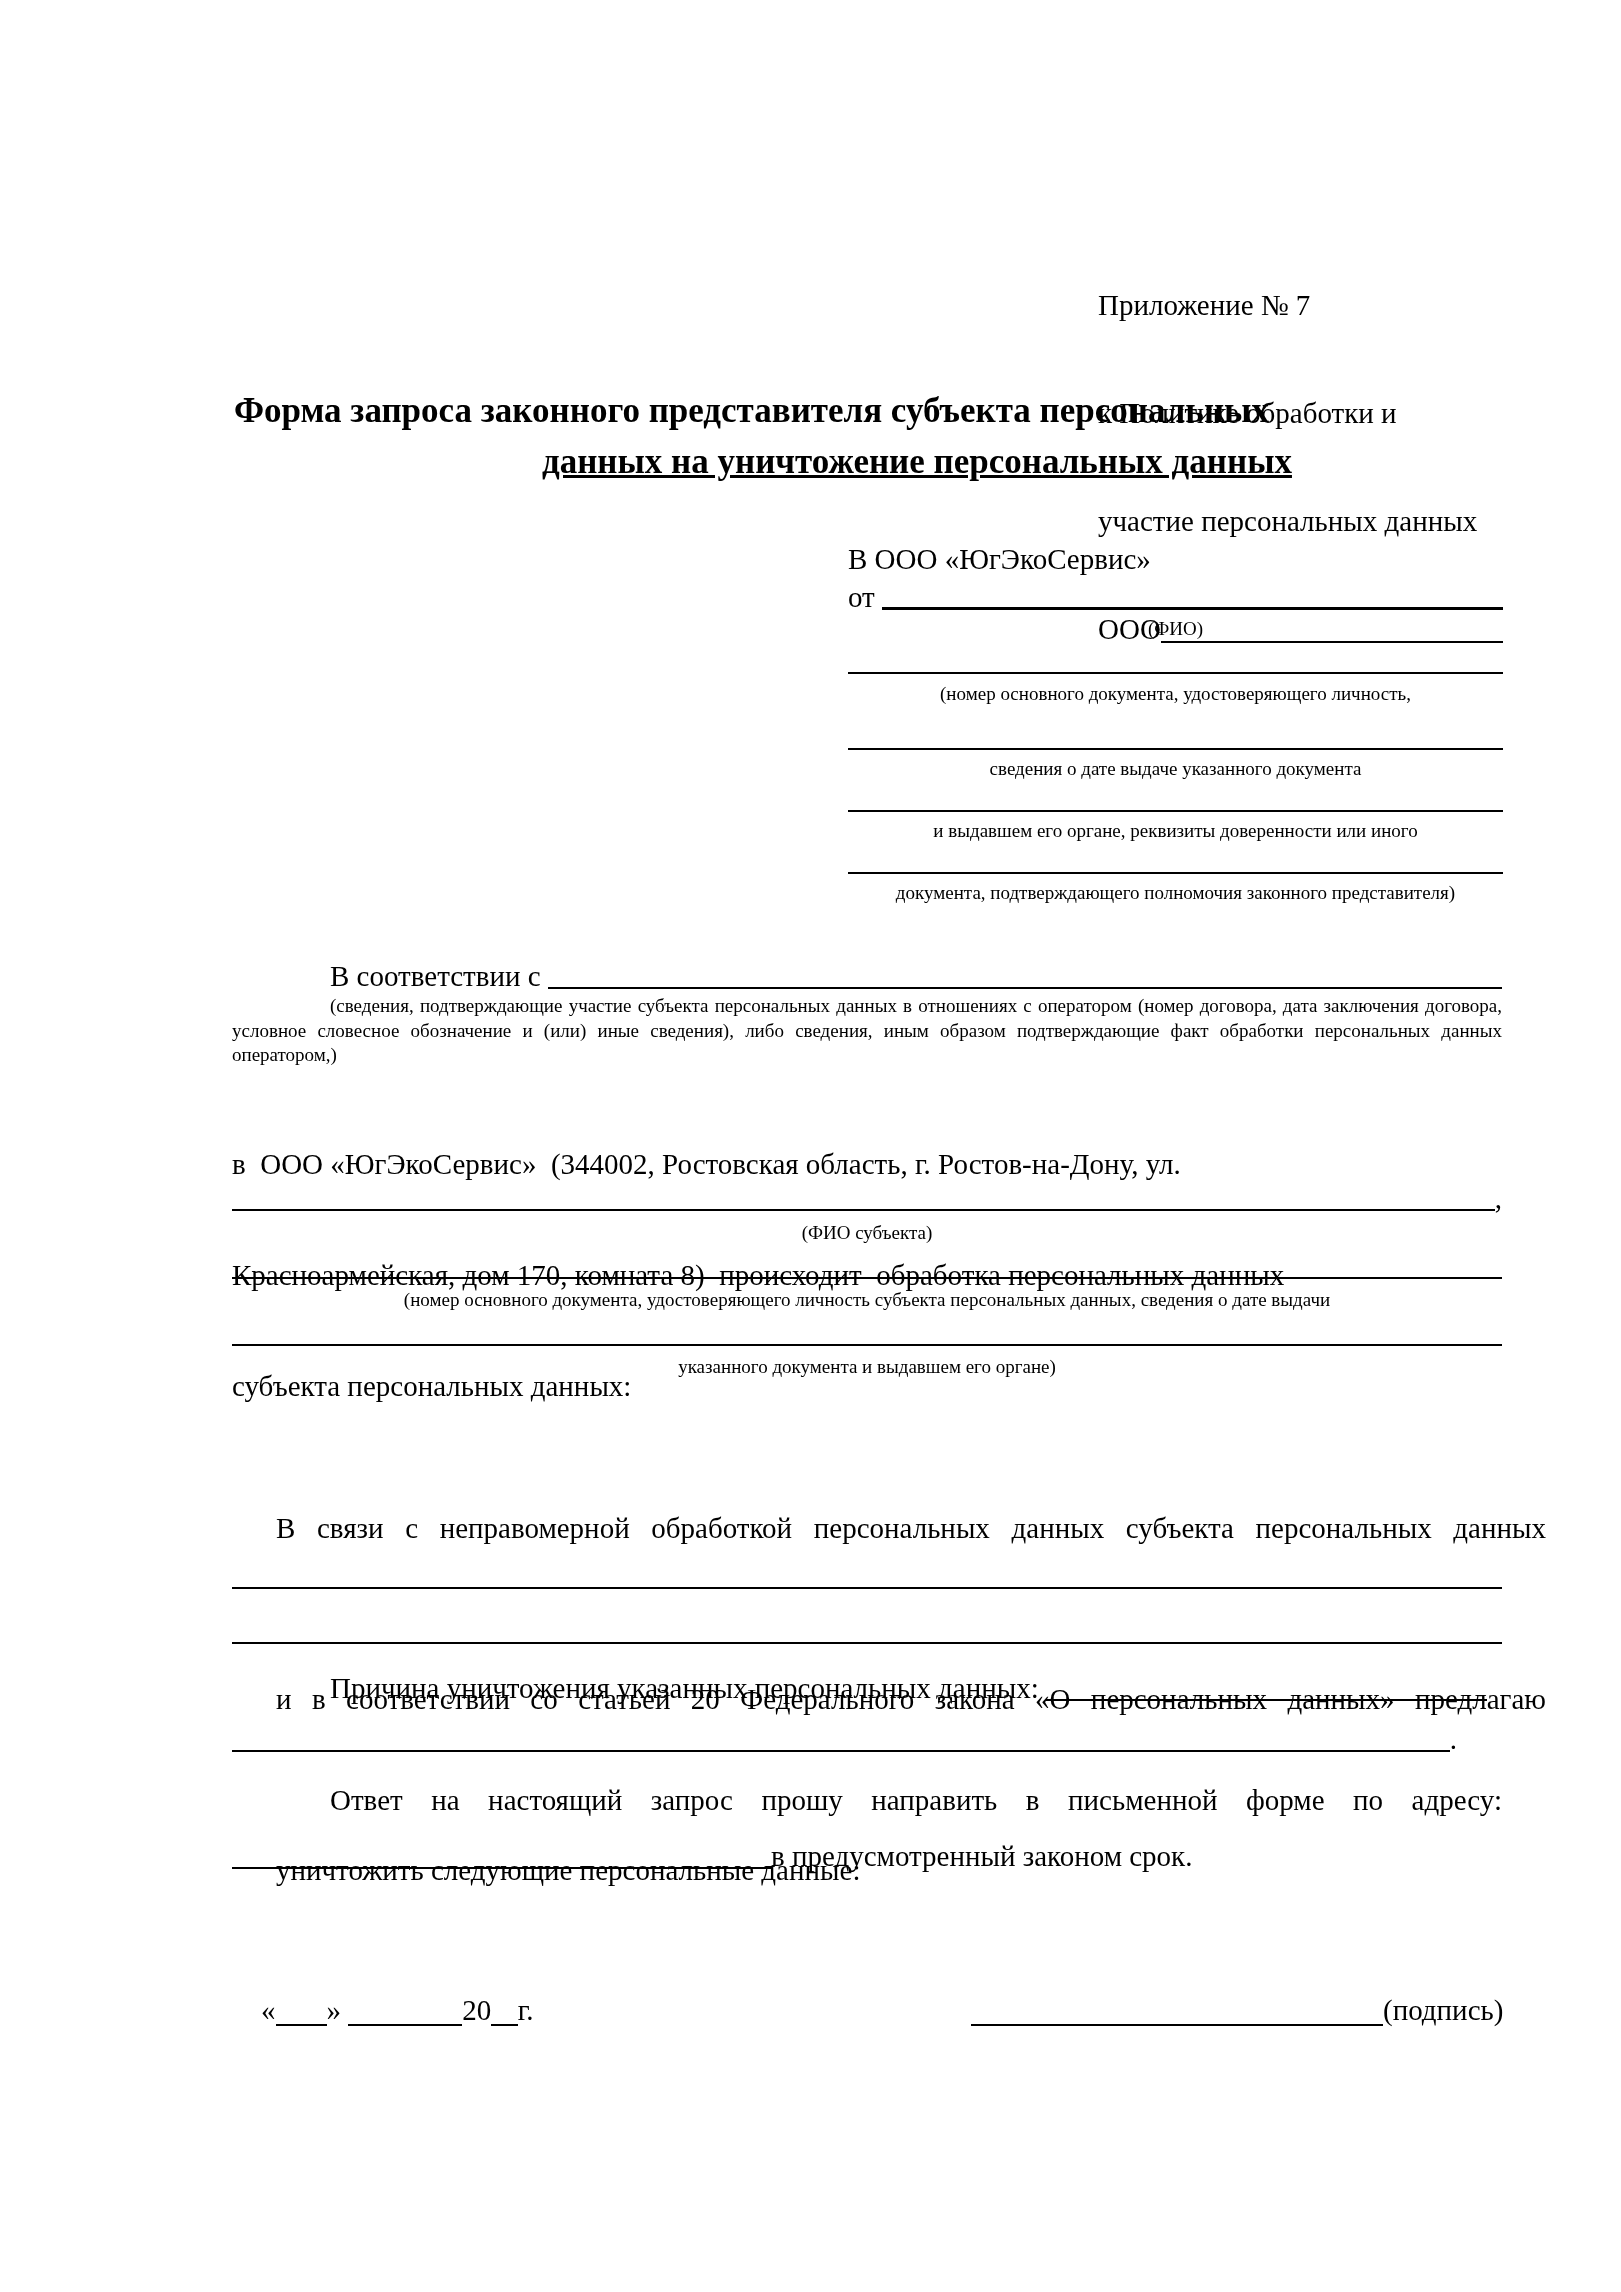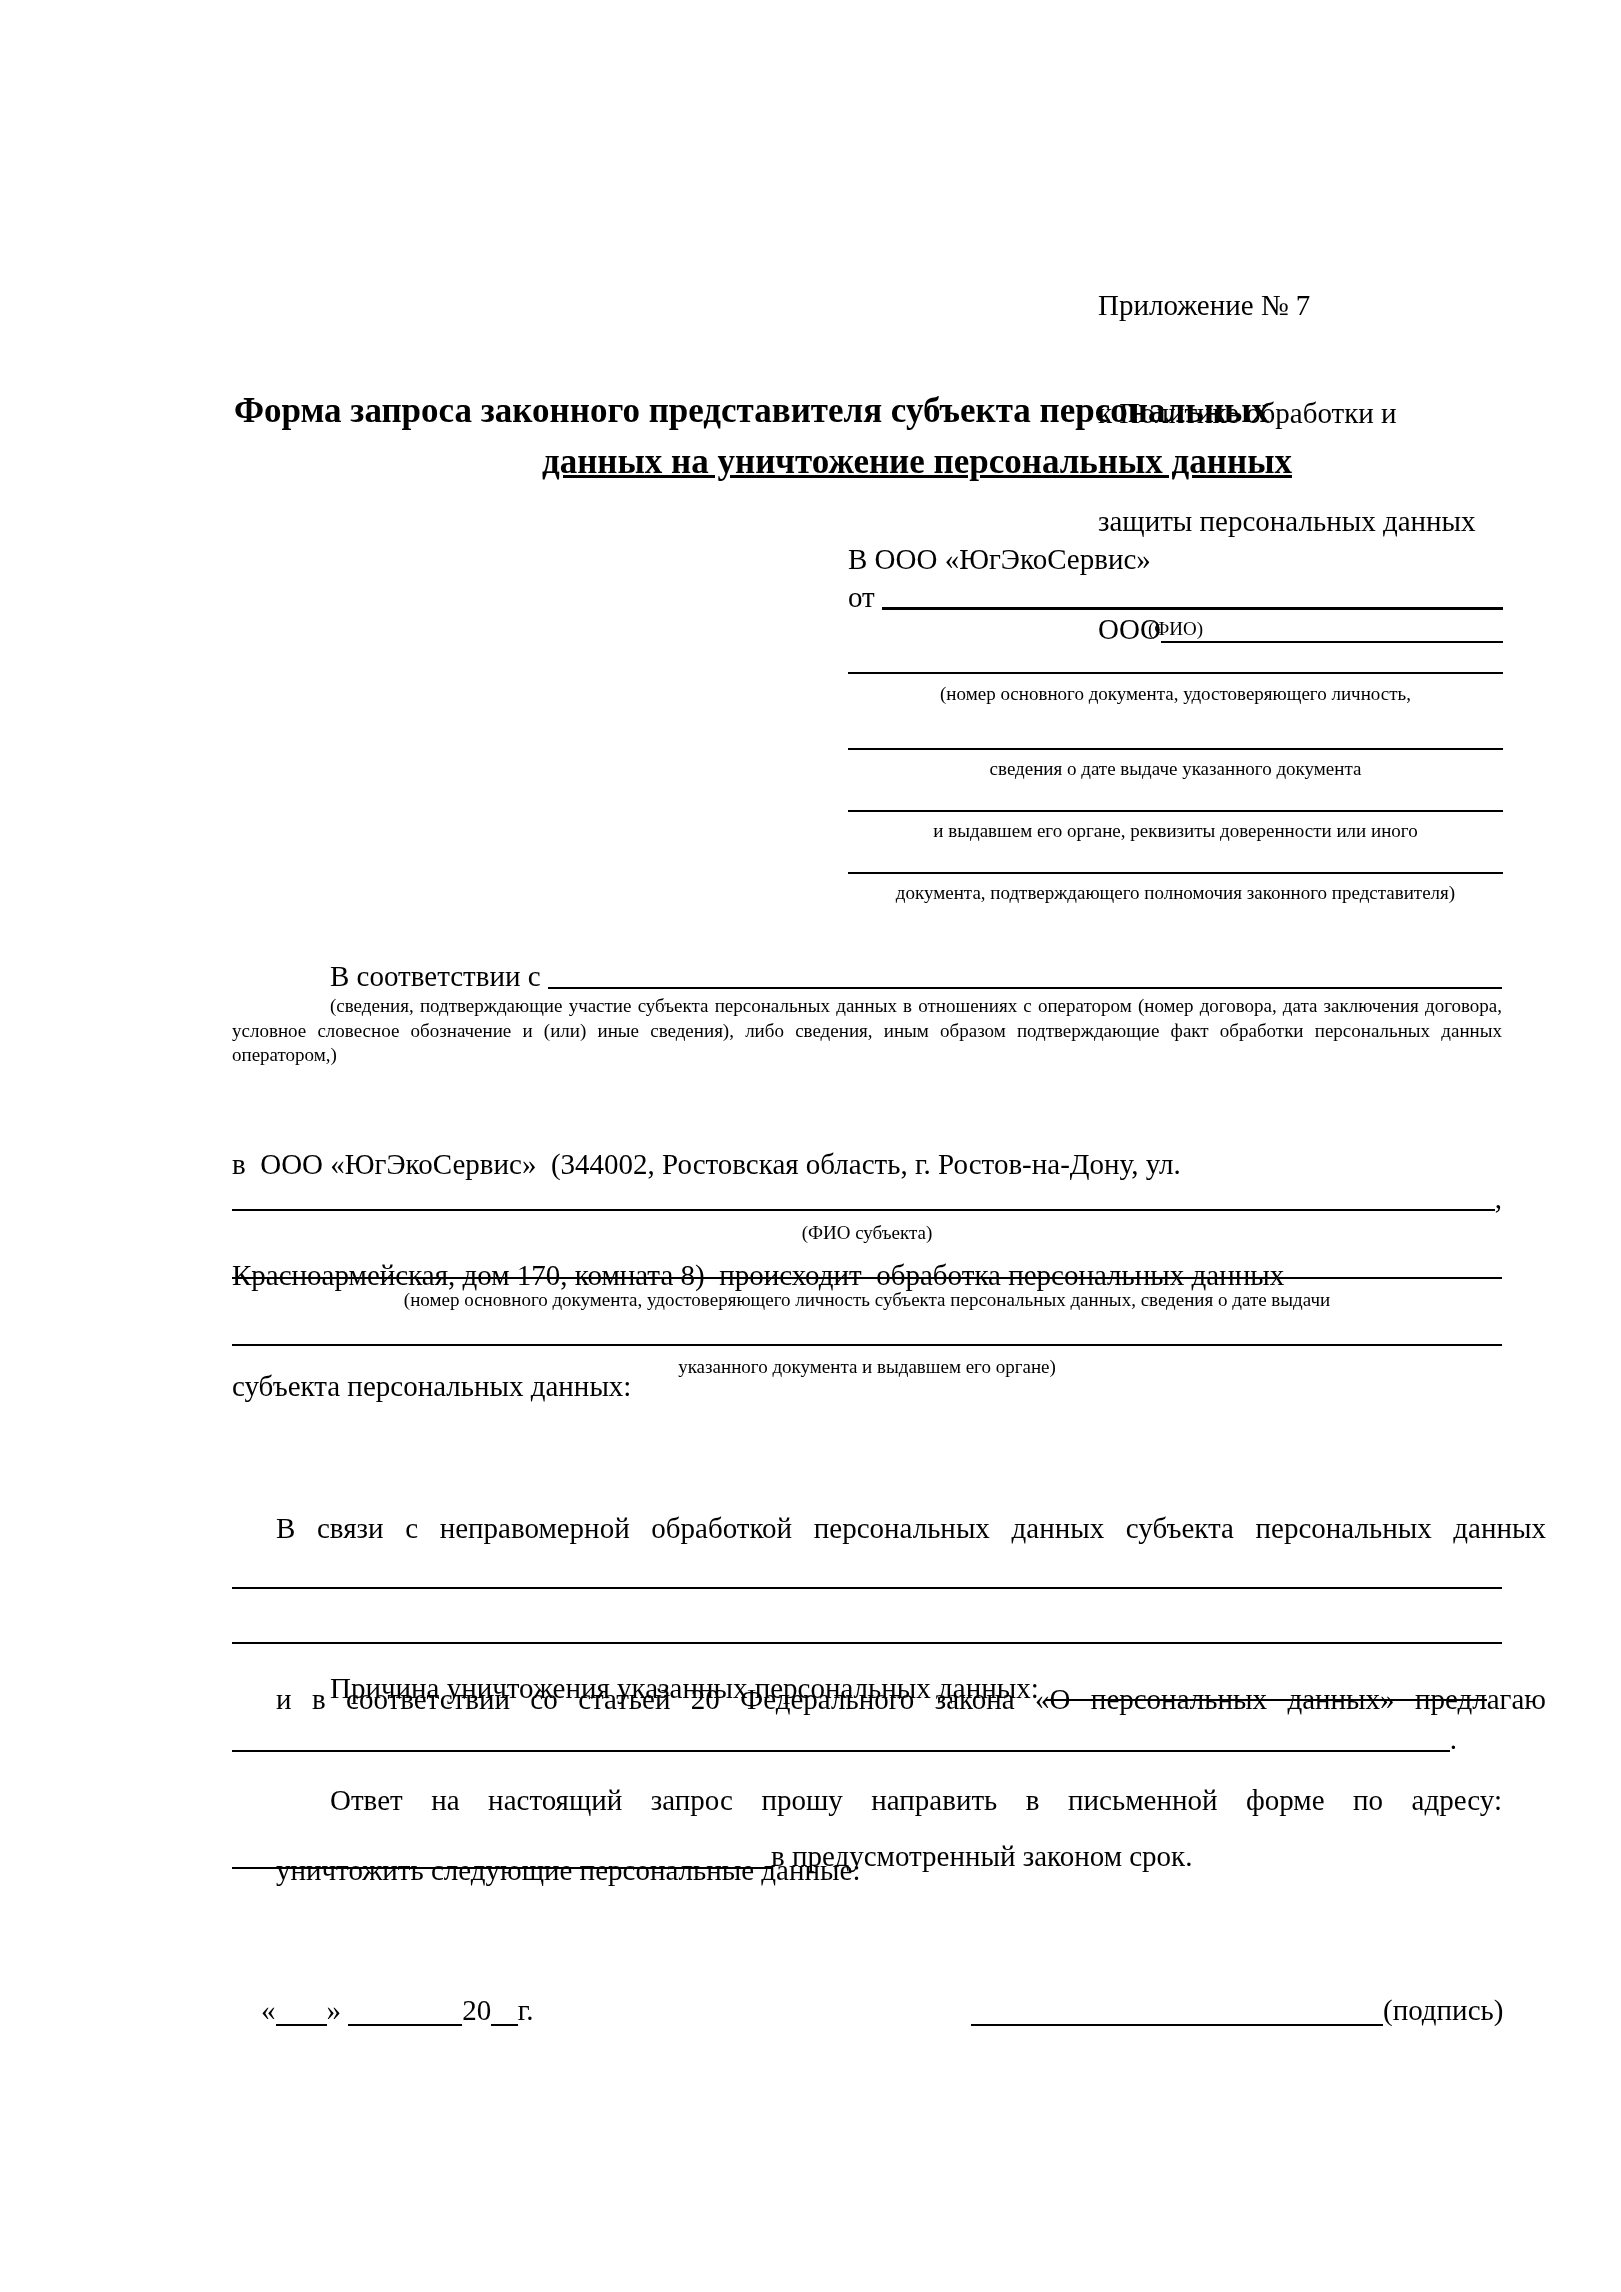--- a/index.html
+++ b/index.html
@@ -25,21 +25,21 @@
   .lh58{line-height:57px;margin-left:44px;}
 </style>
 </head>
 <body>
 
 <div class="page">
 
   <div class="abs t" style="left:1098px;top:215px;width:405px;line-height:36px;">
     <div>Приложение № 7</div>
     <div>к Политике обработки и</div>
-    <div>защиты персональных данных</div>
+    <div>участие персональных данных</div>
     <div class="row">
       <span>ООО</span>
       <span class="ln"></span>
     </div>
   </div>
 
   <div class="abs title" style="left:234px;top:391px;">Форма запроса законного представителя субъекта персональных</div>
   <div class="abs title" style="left:542px;top:442px;text-decoration:underline;">данных на уничтожение персональных данных</div>
 
   <div class="abs t" style="left:848px;top:534px;margin-top:8px;">В ООО «ЮгЭкоСервис»</div>

